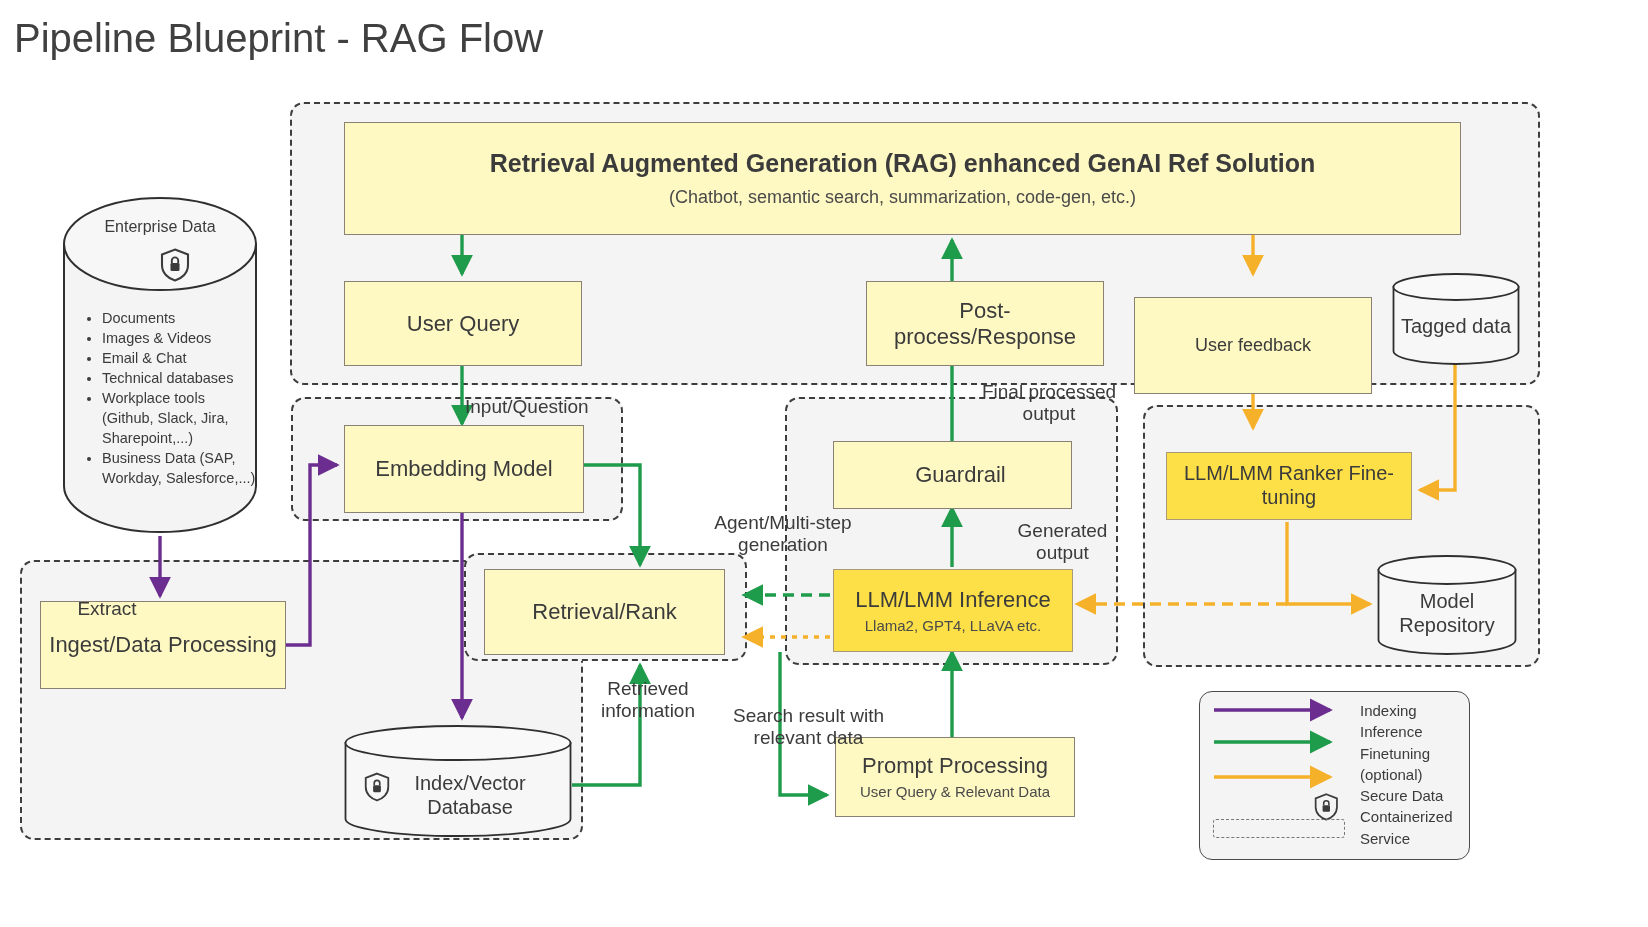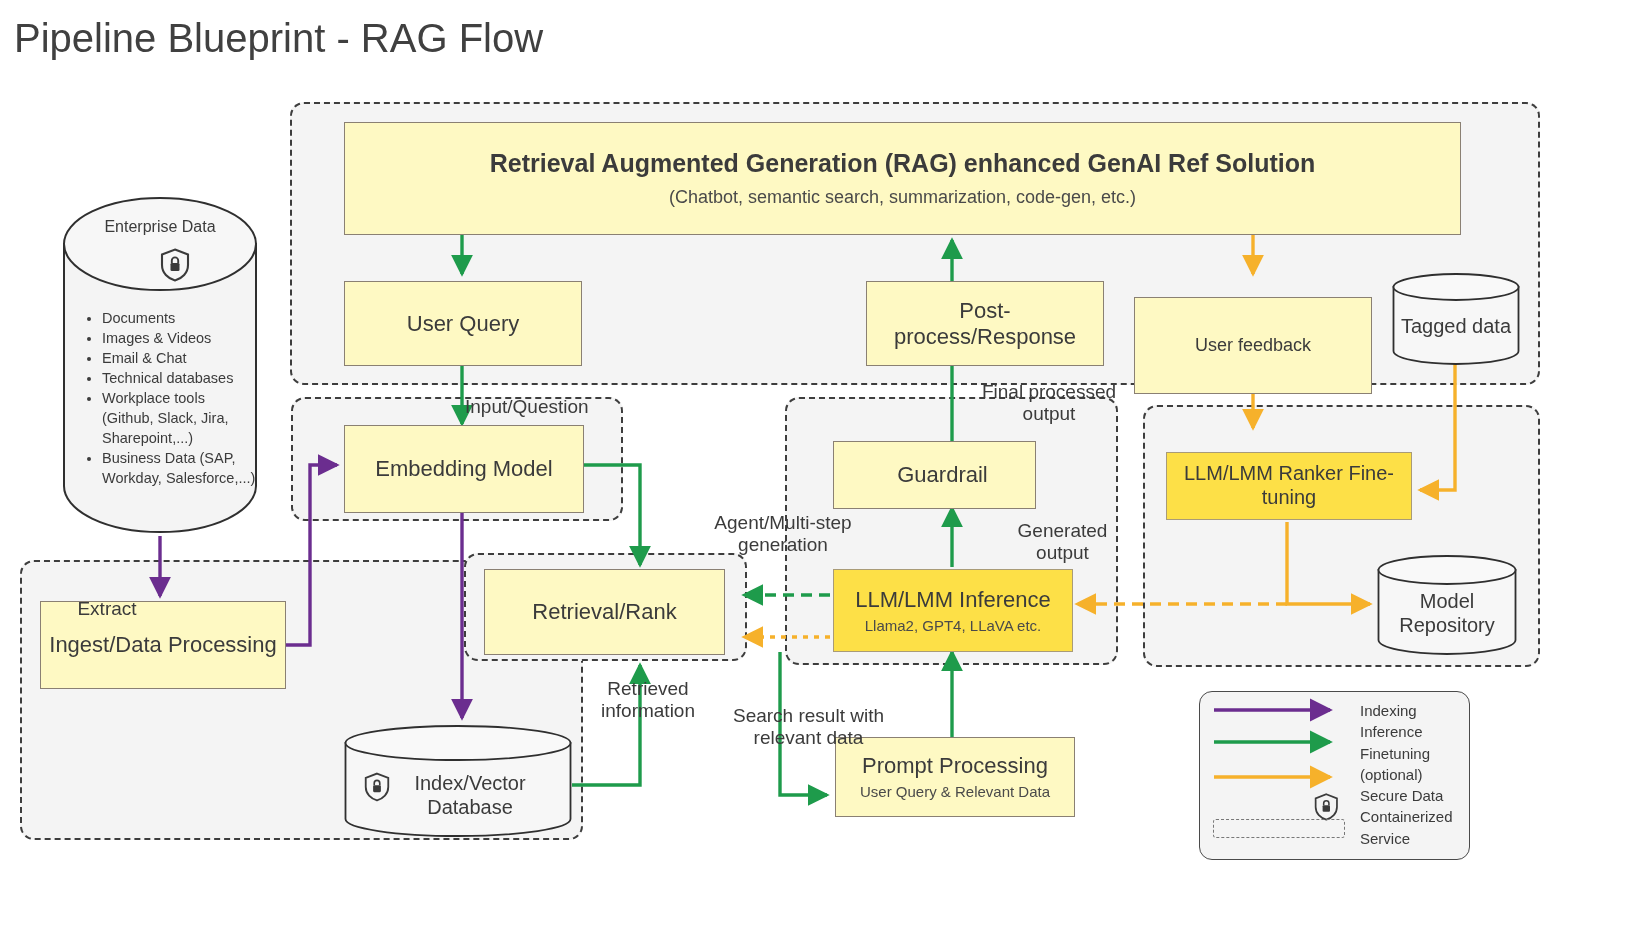--- a/index.html
+++ b/index.html
@@ -270,21 +270,21 @@
       <path d="M1.5,14 L1.5,78 A62.5,13 0 0 0 126.5,78 L126.5,14 Z" fill="#f7f7f7" stroke="#2f2f2f" stroke-width="1.8"></path>
       <ellipse cx="64" cy="14" rx="62.5" ry="13" fill="#f9f9f9" stroke="#2f2f2f" stroke-width="1.8"></ellipse>
     </svg>
     <div class="cyl-label" style="font-size:20px; margin-top:14px;">Tagged data</div>
   </div>
 
   <div class="node" style="left:344px; top:425px; width:240px; height:88px; font-size:22px;">
     <div>Embedding Model</div>
   </div>
 
-  <div class="node" style="left:833px; top:441px; width:203px; height:68px; font-size:22px;padding-left:22px;">
+  <div class="node" style="left:833px; top:441px; width:239px; height:68px; font-size:22px;padding-left:22px;">
     <div>Guardrail</div>
   </div>
 
   <div class="node yellow" style="left:1166px; top:452px; width:246px; height:68px; font-size:20px;">
     <div>LLM/LMM Ranker Fine-tuning</div>
   </div>
 
   <div class="node" style="left:40px; top:601px; width:246px; height:88px; font-size:22px;">
     <div>Ingest/Data Processing</div>
   </div>

